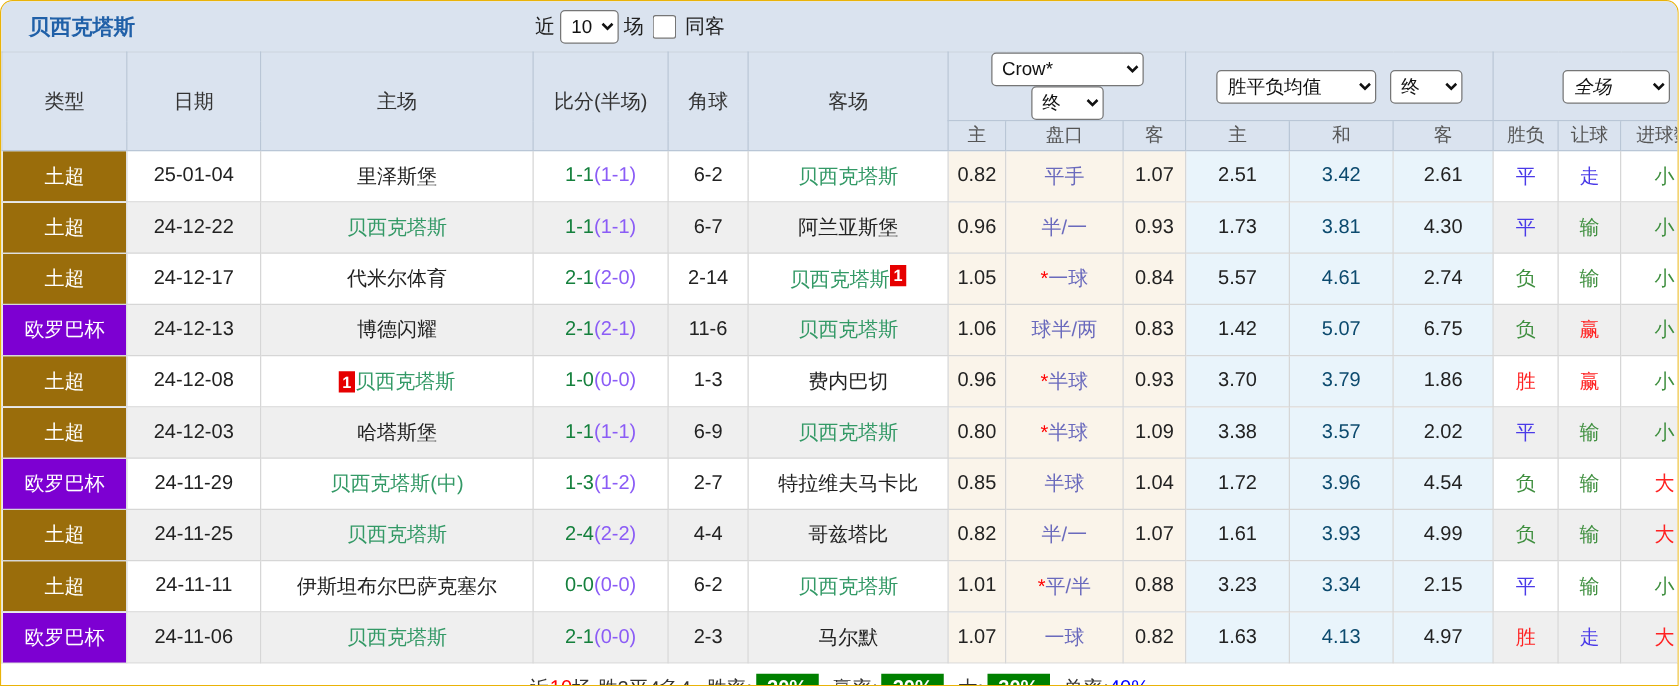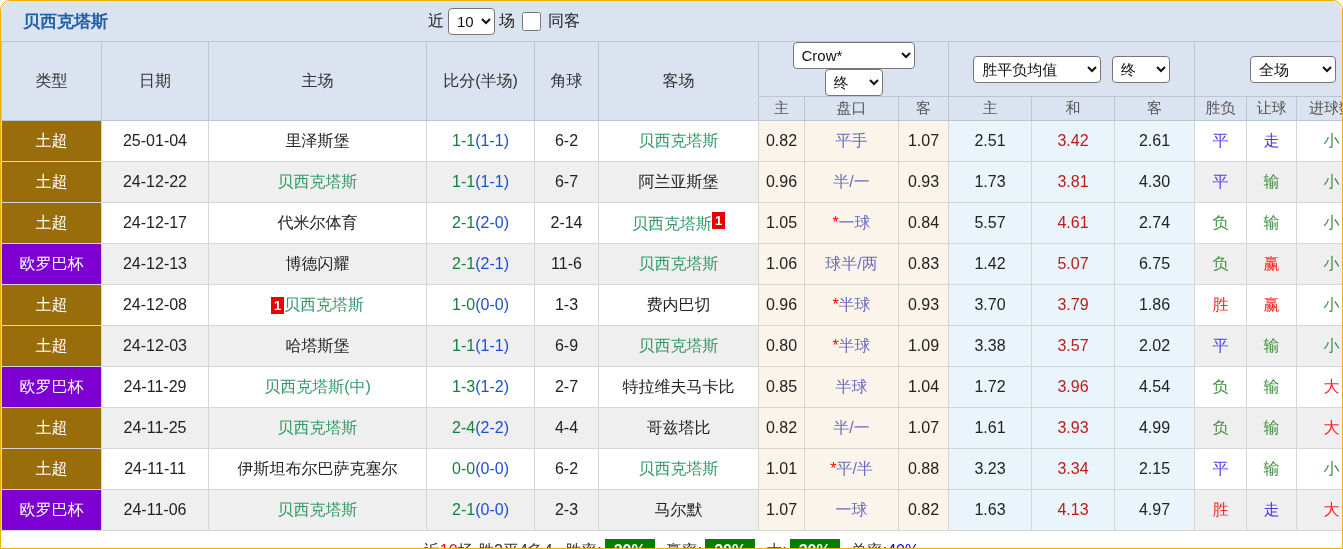--- a/index.html
+++ b/index.html
@@ -14,36 +14,36 @@
   select { font-size:15px; border:1px solid #767676; border-radius:4px; background:#fff;
            padding:2px 4px; height:27px; color:#111; }
   input[type=checkbox] { width:19px; height:19px; accent-color:#1e90ff; margin:0 3px; vertical-align:middle; }
   
   .tablewrap { overflow:hidden; width:1341px; }
   table { border-collapse:collapse; table-layout:fixed; width:1365px; }
   thead th { background:#dae3ef; border:1px solid #b9c6d6; font-weight:normal; color:#333; font-size:16px; }
   tr.hrowA th { height:34px; }
   tr.hrowB th { height:24px; color:#555; font-size:15px; }
   th.selcell select { margin:0 3px; }
-  #scope-select { margin-left:28px; }
+  #scope-select { margin-left:28px;font-style:italic; }
   tbody td { border:1px solid #d6d6d6; height:41px; text-align:center; font-size:16px; color:#222;
              overflow:hidden; white-space:nowrap; }
   tr.odd td { background:#ffffff; }
   tr.even td { background:#efefef; }
   tbody td.cream { background:#faf4ea; }
   tbody td.blu { background:#e9f4fb; }
   td.col-type { color:#fff; font-size:16px; }
   .type-super td.col-type, td.col-type.type-super { background:#9a6d0b; }
   td.col-type.type-europa { background:#7d00d2; }
   .hl { color:#339966; }
   .ft { color:#15803d; }
-  .ht { color:#1d4ed8; }
+  .ht { color:#8b5cf6; }
   .star { color:#ff0000; }
   td.col-pan { color:#6a6abd; }
-  td.col-od { color:#b91c1c; }
+  td.col-od { color:#0c4a6e; }
   .c-red { color:#ff2222; }
   .c-blue { color:#4a3ae8; }
   .c-green { color:#3f8f3f; }
   .redbadge { background:#e60000; color:#fff; padding:0 3px; font-size:13px; line-height:17px;
               display:inline-block; font-weight:bold; }
   .sup { vertical-align:4px; }
   
   .footer { height:40px; display:flex; align-items:center; justify-content:center;
             font-size:16px; color:#333; background:#fff; }
   .footer .red { color:#ff0000; }

